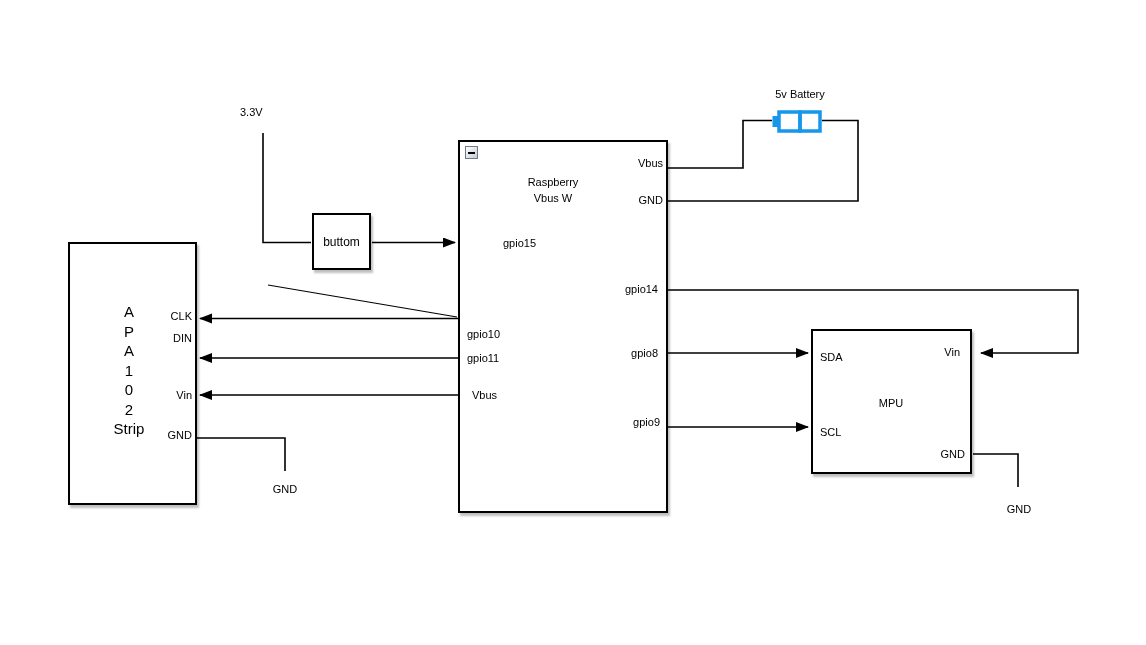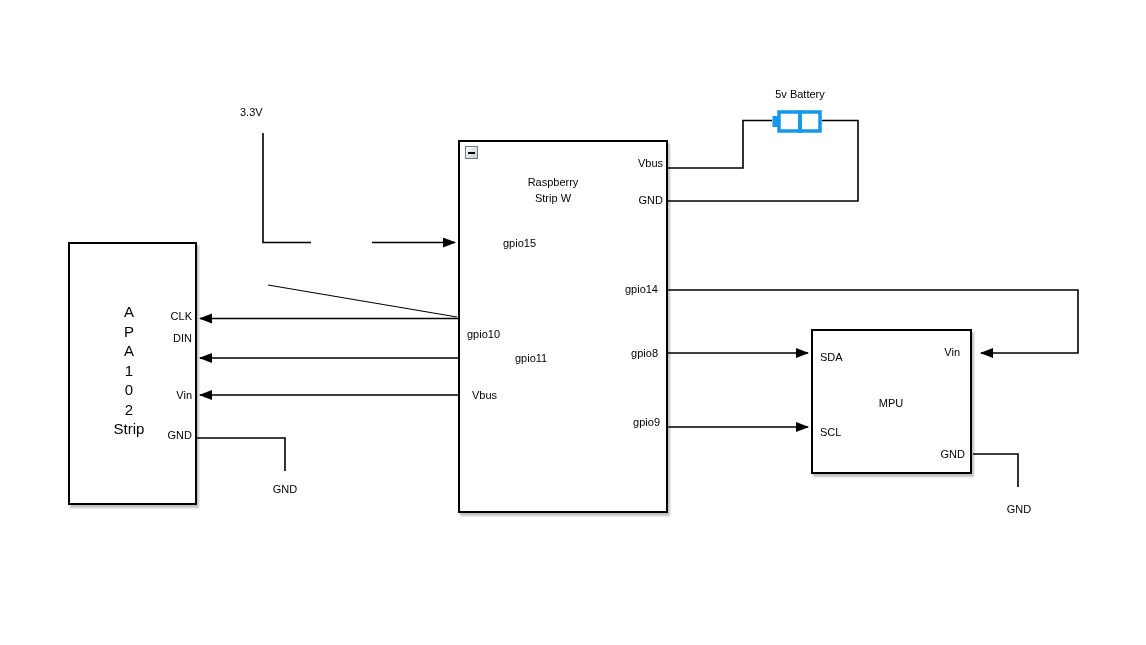--- a/index.html
+++ b/index.html
@@ -56,38 +56,41 @@
       <polyline points="973,454 1018,454 1018,487"></polyline>
     </g>
     <g>
       <rect x="772.5" y="116" width="6" height="11" stroke="none" fill="#1697ec"></rect>
       <rect x="779" y="112" width="21" height="19" fill="none" stroke-width="3.5" stroke="#1697ec"></rect>
       <rect x="800" y="112" width="20" height="19" fill="none" stroke-width="3.5" stroke="#1697ec"></rect>
     </g>
   </svg>
 
   <div class="box" id="apa-box"></div>
+  <div class="box" id="button-box">
+    <span id="button-label">buttom</span>
+  </div>
   <div class="box" id="pico-box"></div>
   <div class="box" id="mpu-box"></div>
 
   <div id="collapse-btn">
       <div class="minus"></div>
     </div>
 
   <div class="lbl" style="left:240px;top:104px;">3.3V</div>
   <div class="lbl ctr" style="left:750px;top:86px;width:100px;">5v Battery</div>
   <div class="lbl ctr" style="left:255px;top:481px;width:60px;">GND</div>
   <div class="lbl ctr" style="left:989px;top:501px;width:60px;">GND</div>
 
   <div class="lbl ctr" style="left:473px;top:174px;width:160px;">Raspberry</div>
-  <div class="lbl ctr" style="left:473px;top:190px;width:160px;">Strip W</div>
+  <div class="lbl ctr" style="left:473px;top:190px;width:160px;">Vbus W</div>
 
   <div class="lbl" style="left:467px;top:235px;margin-left:36px;">gpio15</div>
   <div class="lbl" style="left:467px;top:314px;margin-top:12px;">gpio10</div>
-  <div class="lbl" style="left:467px;top:350px;margin-left:48px;">gpio11</div>
+  <div class="lbl" style="left:467px;top:350px;">gpio11</div>
   <div class="lbl" style="left:472px;top:387px;">Vbus</div>
 
   <div class="lbl rt" style="right:483px;top:155px;">Vbus</div>
   <div class="lbl rt" style="right:483px;top:192px;">GND</div>
   <div class="lbl rt" style="right:488px;top:281px;">gpio14</div>
   <div class="lbl rt" style="right:488px;top:345px;">gpio8</div>
   <div class="lbl rt" style="right:486px;top:414px;">gpio9</div>
 
   <div id="apa-name">
     <span>A</span>

